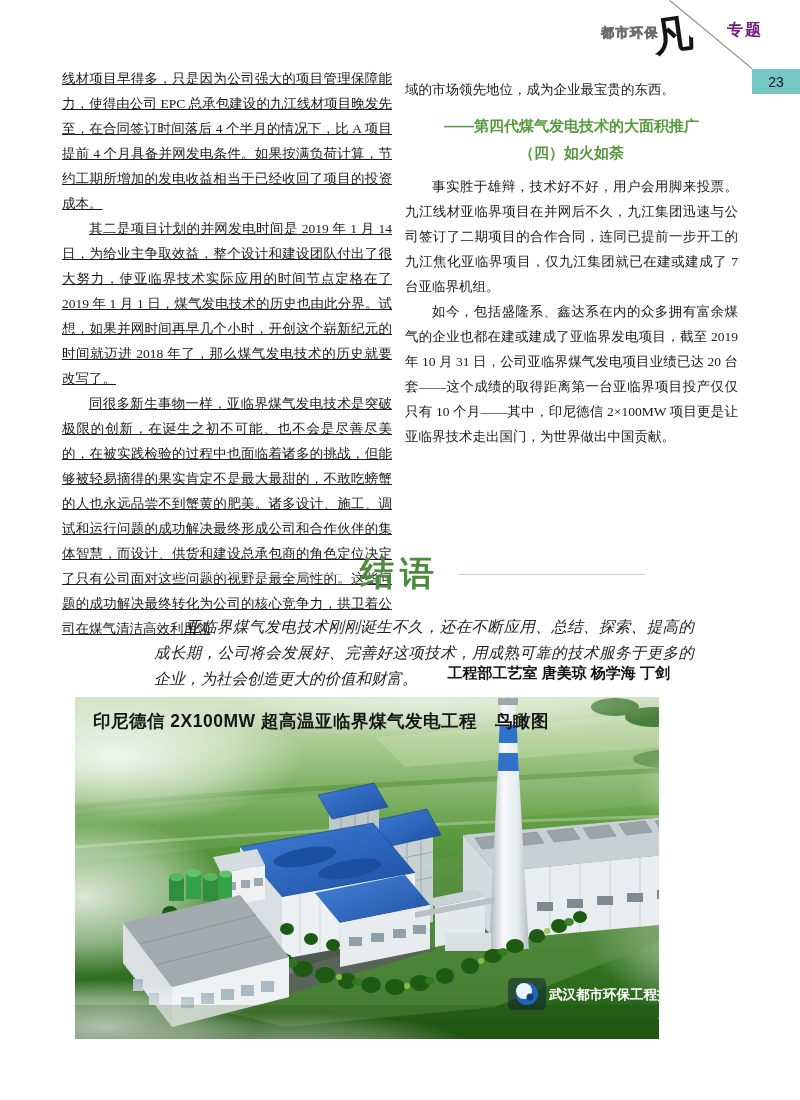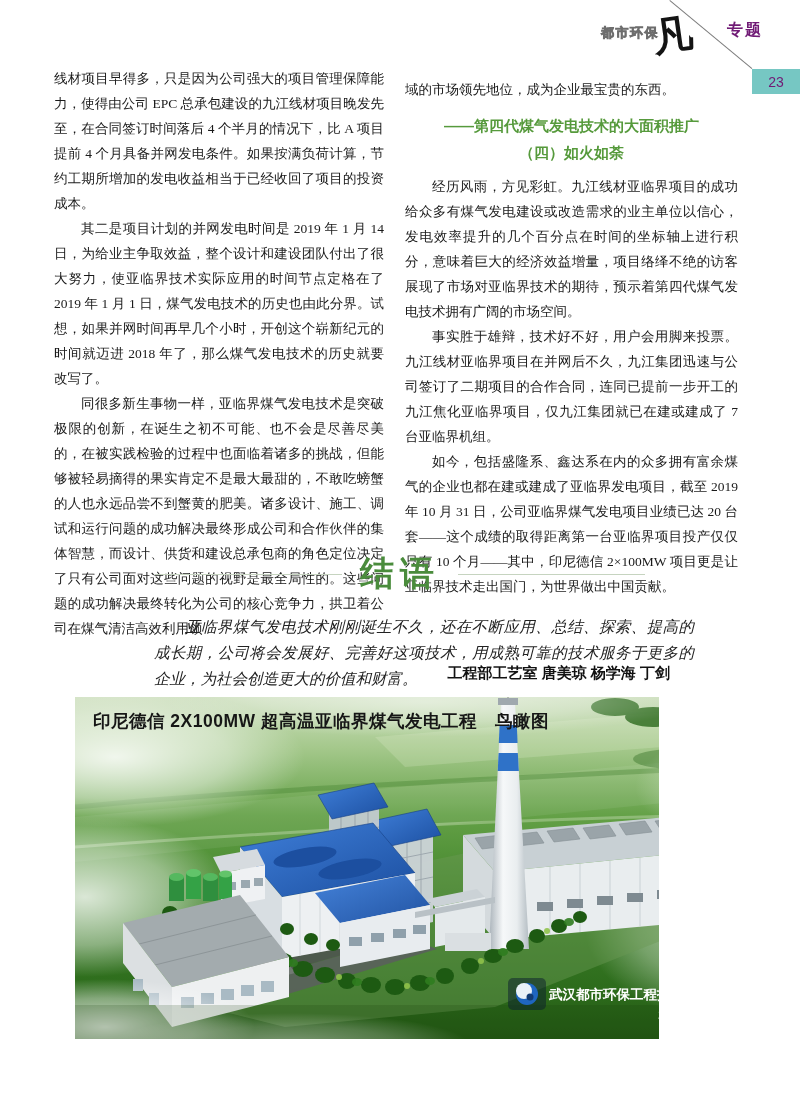--- a/index.html
+++ b/index.html
@@ -26,27 +26,27 @@
     border-top:1.3px solid #7c7c7c;
     transform-origin:0 0;transform:rotate(39.7deg);
   }
   .section-label{
     position:absolute;left:727px;top:20px;
     font-family:"Liberation Sans", sans-serif;
     font-size:16px;font-weight:bold;color:#701a75;letter-spacing:2px;
   }
   .page-badge{
     position:absolute;left:752px;top:69px;width:48px;height:25px;
-    background:#76c7c3;color:#701a75;
+    background:#76c7c3;color:#0f172a;
     font-family:"Liberation Sans", sans-serif;font-size:14px;
     display:flex;align-items:center;justify-content:center;
   }
   
   .col{position:absolute;top:66px;}
-  .col-left{left:54px;width:330px;}
+  .col-left{left:62px;width:330px;text-decoration:underline;}
   .col-right{left:405px;width:333px;margin-top:11px;}
   p.body-para{
     margin:0;font-size:13.5px;line-height:25px;
     text-align:justify;text-justify:inter-ideograph;
   }
   p.indent{text-indent:2em;}
   .green-heading{
     text-align:center;color:#569a3c;
     font-family:"Liberation Sans", sans-serif;
     font-weight:bold;font-size:15px;line-height:27px;
@@ -97,21 +97,20 @@
     <p class="body-para indent">其二是项目计划的并网发电时间是 2019 年 1 月 14 日，为给业主争取效益，整个设计和建设团队付出了很大努力，使亚临界技术实际应用的时间节点定格在了 2019 年 1 月 1 日，煤气发电技术的历史也由此分界。试想，如果并网时间再早几个小时，开创这个崭新纪元的时间就迈进 2018 年了，那么煤气发电技术的历史就要改写了。</p>
     <p class="body-para indent">同很多新生事物一样，亚临界煤气发电技术是突破极限的创新，在诞生之初不可能、也不会是尽善尽美的，在被实践检验的过程中也面临着诸多的挑战，但能够被轻易摘得的果实肯定不是最大最甜的，不敢吃螃蟹的人也永远品尝不到蟹黄的肥美。诸多设计、施工、调试和运行问题的成功解决最终形成公司和合作伙伴的集体智慧，而设计、供货和建设总承包商的角色定位决定了只有公司面对这些问题的视野是最全局性的。这些问题的成功解决最终转化为公司的核心竞争力，拱卫着公司在煤气清洁高效利用领</p>
   </div>
 
   <div class="col col-right">
     <p class="body-para">域的市场领先地位，成为企业最宝贵的东西。</p>
     <div class="green-heading">
       <div>——第四代煤气发电技术的大面积推广</div>
       <div>（四）如火如荼</div>
     </div>
-    <p class="body-para indent">经历风雨，方见彩虹。九江线材亚临界项目的成功给众多有煤气发电建设或改造需求的业主单位以信心，发电效率提升的几个百分点在时间的坐标轴上进行积分，意味着巨大的经济效益增量，项目络绎不绝的访客展现了市场对亚临界技术的期待，预示着第四代煤气发电技术拥有广阔的市场空间。</p>
     <p class="body-para indent">事实胜于雄辩，技术好不好，用户会用脚来投票。九江线材亚临界项目在并网后不久，九江集团迅速与公司签订了二期项目的合作合同，连同已提前一步开工的九江焦化亚临界项目，仅九江集团就已在建或建成了 7 台亚临界机组。</p>
     <p class="body-para indent">如今，包括盛隆系、鑫达系在内的众多拥有富余煤气的企业也都在建或建成了亚临界发电项目，截至 2019 年 10 月 31 日，公司亚临界煤气发电项目业绩已达 20 台套——这个成绩的取得距离第一台亚临界项目投产仅仅只有 10 个月——其中，印尼德信 2×100MW 项目更是让亚临界技术走出国门，为世界做出中国贡献。</p>
   </div>
 
   <div class="conclusion-head">
     <div class="rule"></div>
     <div class="conclusion-title">结语</div>
     <div class="rule"></div>
   </div>
   <div class="conclusion-body">亚临界煤气发电技术刚刚诞生不久，还在不断应用、总结、探索、提高的成长期，公司将会发展好、完善好这项技术，用成熟可靠的技术服务于更多的企业，为社会创造更大的价值和财富。</div>

